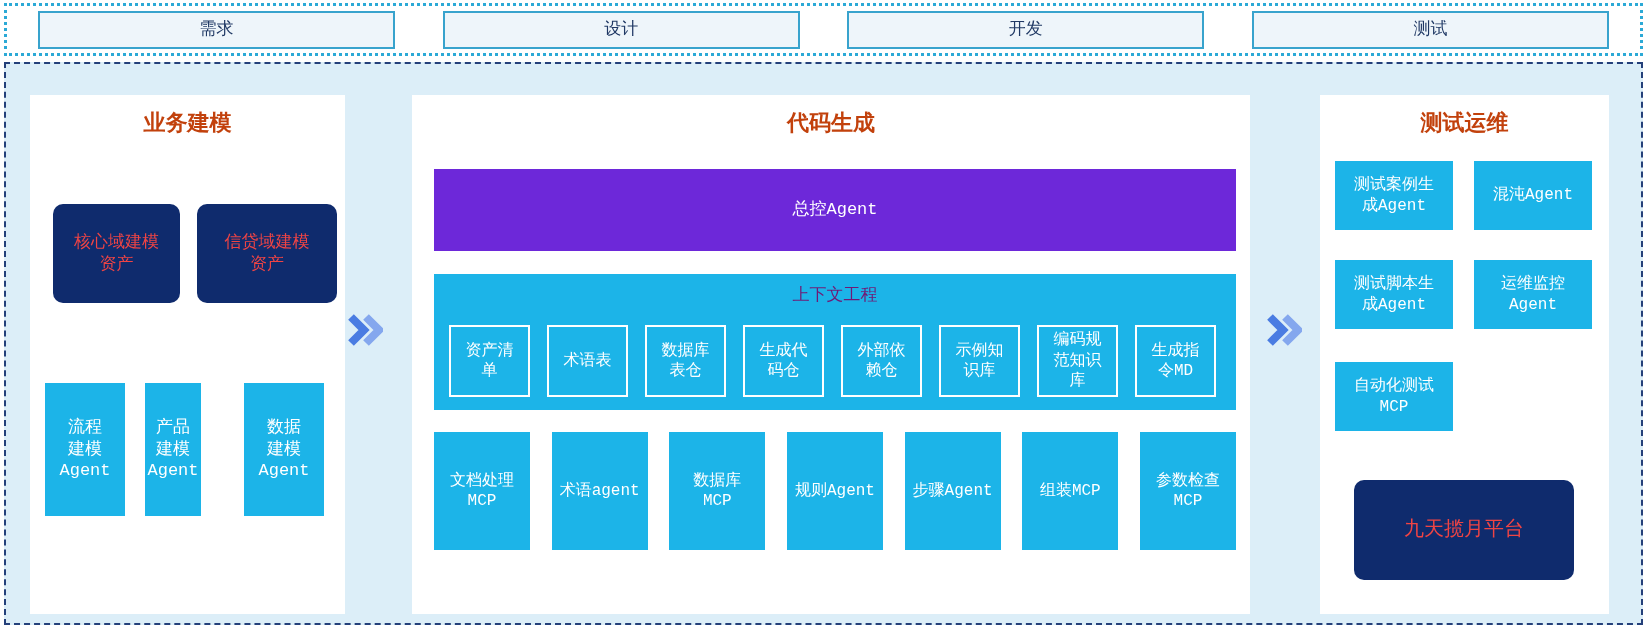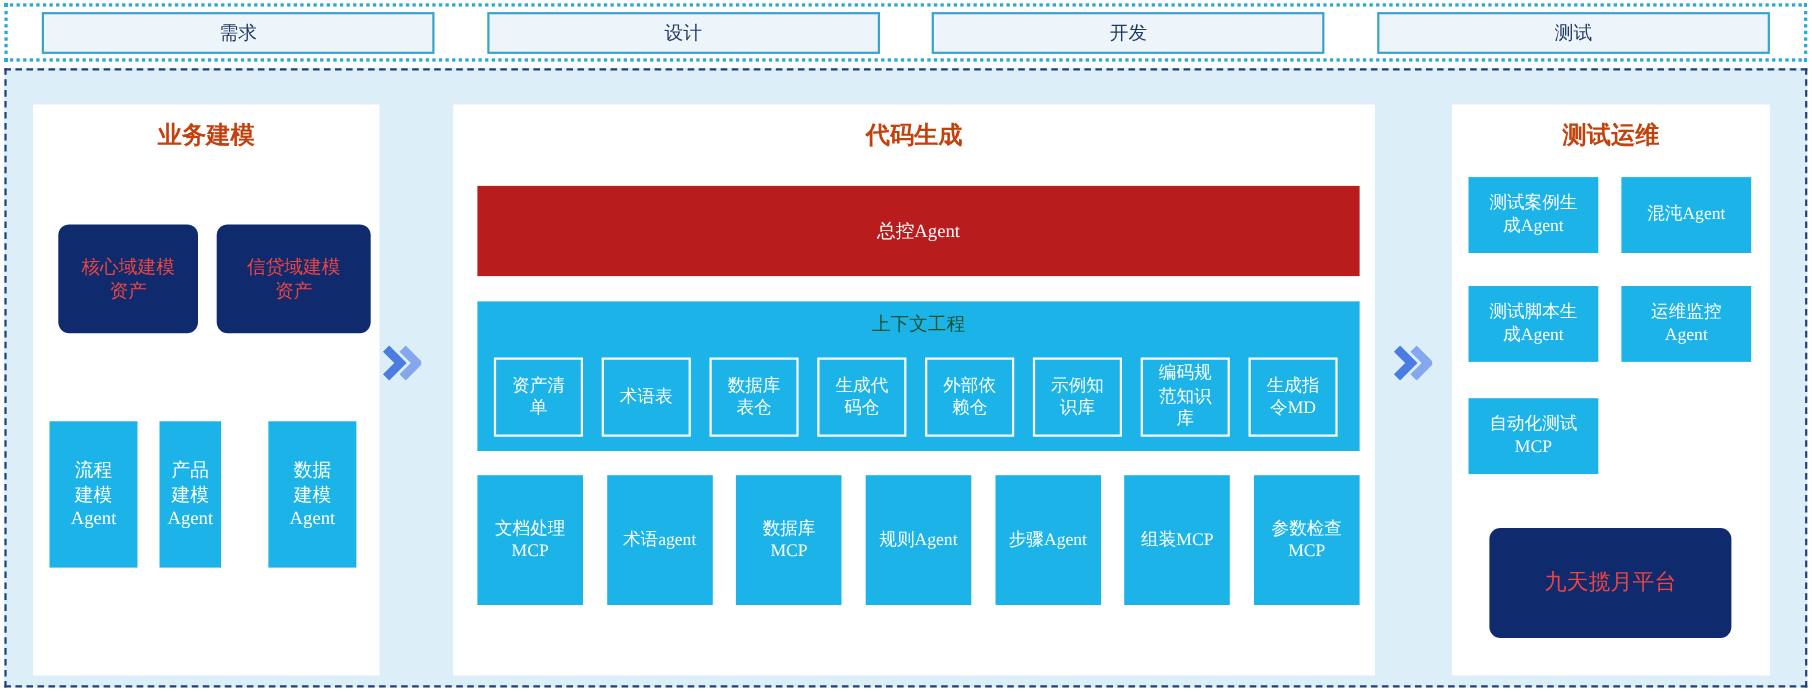--- a/index.html
+++ b/index.html
@@ -1,20 +1,20 @@
 <!DOCTYPE html>
 <html><head>
 <meta charset="utf-8">
 <style>
   html, body { margin: 0; padding: 0; background: #ffffff; }
   #page {
     position: relative;
     width: 1647px; height: 629px;
     background: #ffffff;
-    font-family: Liberation Serif, serif;
+    font-family: Liberation Mono, monospace;
     overflow: hidden;
   }
 
   
   #top-band {
     position: absolute; left: 4px; top: 3px;
     width: 1639px; height: 53px;
     box-sizing: border-box;
     border: 3px dotted #2ba9d6;
     background: #ffffff;
@@ -72,31 +72,31 @@
   .asset-1 { left: 23px;  top: 109px; width: 127px; height: 99px; }
   .asset-2 { left: 167px; top: 109px; width: 140px; height: 99px; }
   .bm-agent-1 { left: 15px;  top: 288px; width: 80px; height: 133px; }
   .bm-agent-2 { left: 115px; top: 288px; width: 56px; height: 133px; justify-content: center; }
   .bm-agent-3 { left: 214px; top: 288px; width: 80px; height: 133px; }
 
   
   #master-bar {
     position: absolute; left: 22px; top: 74px;
     width: 802px; height: 82px;
-    background: #b91c1c; color: #ffffff; font-size: 17px;
+    background: #6d28d9; color: #ffffff; font-size: 17px;
     display: flex; align-items: center; justify-content: center;
   }
   #context-box {
     position: absolute; left: 22px; top: 179px;
     width: 802px; height: 136px;
     background: #1cb4e8;
   }
   #context-title {
     padding-top: 9px;
-    text-align: center; color: #14532d; font-size: 17px;
+    text-align: center; color: #701a75; font-size: 17px;
   }
   #context-items {
     position: absolute; left: 15px; top: 51px;
     width: 767px; height: 72px;
     display: flex; gap: 17px;
   }
   .ctx-item {
     width: 81px; height: 72px;
     box-sizing: border-box;
     border: 2px solid #ffffff;

